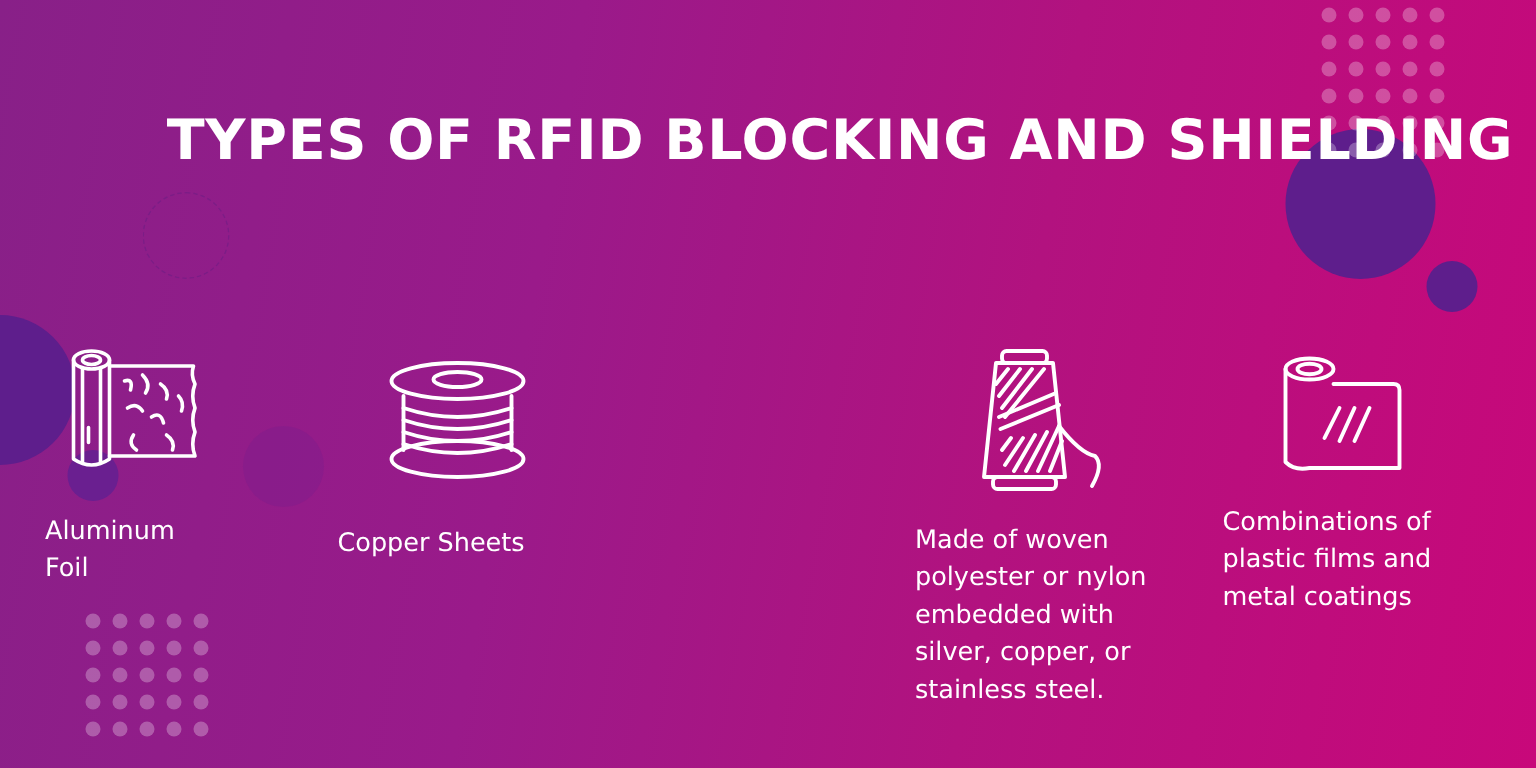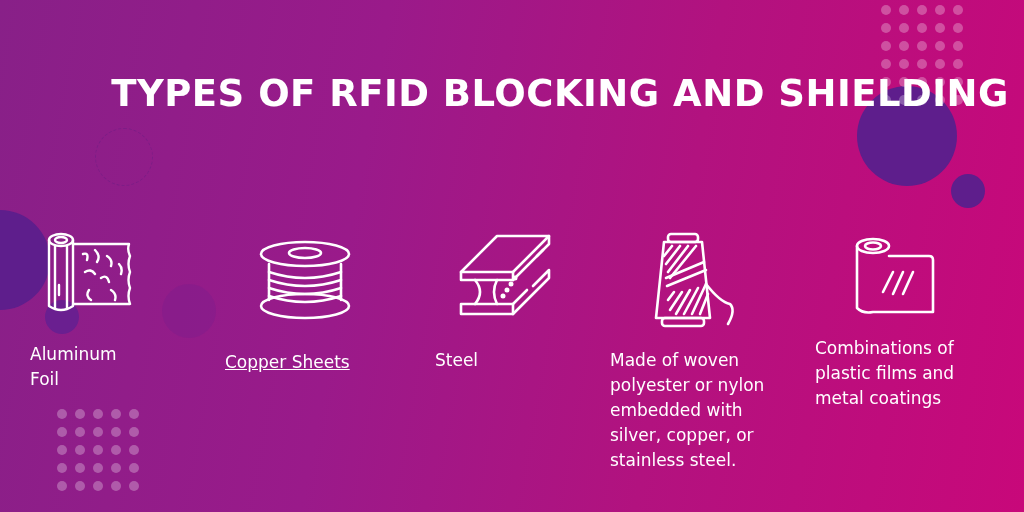--- a/index.html
+++ b/index.html
@@ -117,41 +117,23 @@
   </div>
 
   <div class="item" style="left:225px;top:240px;width:160px;">
     <svg width="100" height="80" viewBox="0 0 100 80" fill="none" stroke="#fff" stroke-width="2.6" stroke-linecap="round">
       <ellipse cx="50" cy="14" rx="44" ry="12"></ellipse>
       <ellipse cx="50" cy="13" rx="16" ry="5"></ellipse>
       <ellipse cx="50" cy="66" rx="44" ry="12"></ellipse>
       <path d="M14 24 V60 M86 24 V60"></path>
       <path d="M14 32 Q50 44 86 32 M14 40 Q50 52 86 40 M14 48 Q50 60 86 48 M14 56 Q50 68 86 56"></path>
     </svg>
-    <div class="label" style="margin-top:30px;text-decoration:underline;">Copper Sheets</div>
+    <div class="label" style="margin-top:30px;">Copper Sheets</div>
   </div>
 
-  <div class="item" style="left:435px;top:232px;width:140px;">
-    <svg width="96" height="94" viewBox="0 0 96 94" fill="none" stroke="#fff" stroke-width="2.6" stroke-linejoin="round" stroke-linecap="round">
-      <path d="M4 40 L40 4 H92 L56 40 Z"></path>
-      <path d="M4 40 V48 H56 V40"></path>
-      <path d="M56 48 L92 12 V4"></path>
-      <path d="M18 48 Q28 60 18 72"></path>
-      <path d="M40 48 Q34 60 40 72"></path>
-      <path d="M4 72 H56 V82 H4 Z"></path>
-      <path d="M56 82 L92 46 V38 L76 54"></path>
-      <path d="M56 72 L70 58"></path>
-      <path d="M80 24 L86 18"></path>
-      <circle cx="58" cy="46" r="1.2" fill="#fff"></circle>
-      <circle cx="54" cy="52" r="1.2" fill="#fff"></circle>
-      <circle cx="50" cy="58" r="1.2" fill="#fff"></circle>
-      <circle cx="46" cy="64" r="1.2" fill="#fff"></circle>
-    </svg>
-    <div class="label" style="margin-top:22px;">Steel</div>
-  </div>
 
   <div class="item" style="left:610px;top:232px;width:170px;">
     <svg width="90" height="98" viewBox="0 0 90 98" fill="none" stroke="#fff" stroke-width="2.6" stroke-linecap="round" stroke-linejoin="round">
       <rect x="18" y="2" width="30" height="8" rx="3"></rect>
       <path d="M14 10 H52 L60 86 H6 Z"></path>
       <rect x="12" y="86" width="42" height="8" rx="3"></rect>
       <path d="M22 14 L14 24 M30 14 L16 32 M38 14 L18 40 M46 14 L20 46"></path>
       <path d="M16 46 L54 30 M17 54 L56 38"></path>
       <path d="M24 60 L18 68 M32 60 L20 78 M40 58 L26 82 M48 56 L34 82 M56 52 L42 82 M58 62 L50 82"></path>
       <path d="M56 52 Q70 70 80 72 Q86 78 78 92"></path>

